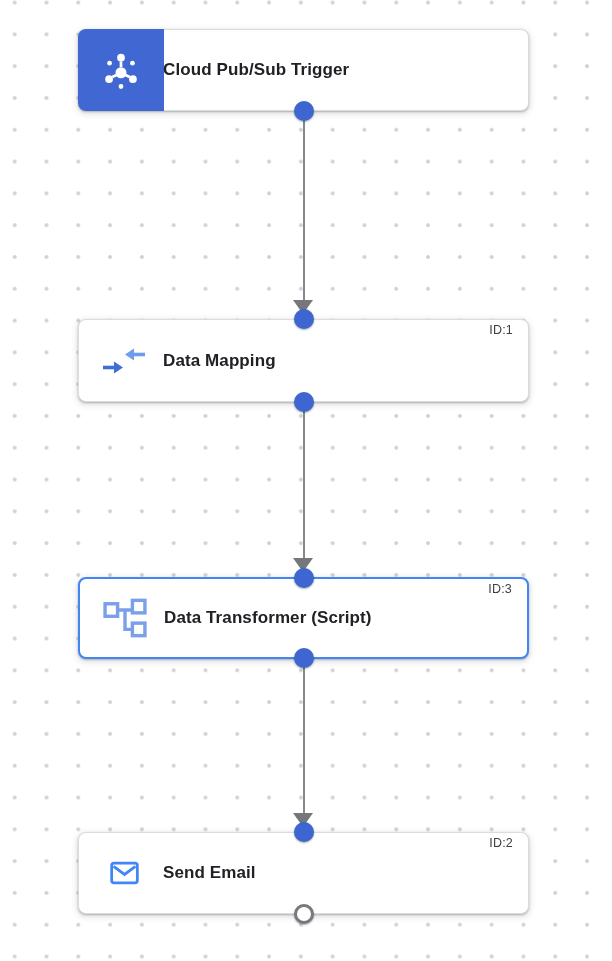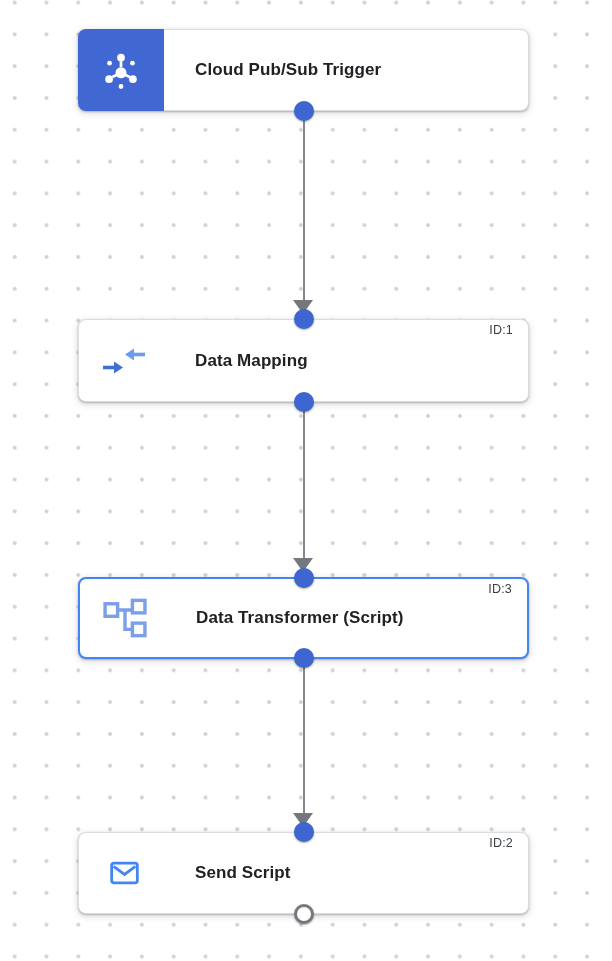--- a/index.html
+++ b/index.html
@@ -24,21 +24,21 @@
   .node{
     position:absolute;left:78px;width:451px;height:82px;box-sizing:border-box;
     background:#fff;border:1px solid #dadce0;border-radius:8px;
     box-shadow:0 1px 2px rgba(60,64,67,.32),0 2px 6px 1px rgba(60,64,67,.16);
   }
   .node-1{top:29px;}
   .node-2{top:319px;height:83px;}
   .node-3{top:577px;border:2px solid #4285f4;}
   .node-4{top:832px;}
   .node-label{
-    position:absolute;left:116px;top:50%;transform:translateY(-50%);
+    position:absolute;left:84px;top:50%;transform:translateY(-50%);
     font-size:17px;font-weight:700;color:#202124;letter-spacing:.1px;white-space:nowrap;
   }
   .trigger-iconblock{
     position:absolute;left:-1px;top:-1px;bottom:-1px;width:86px;
     background:#4167d2;border-radius:8px 0 0 8px;
     display:flex;align-items:center;justify-content:center;
   }
   .icon-holder{
     position:absolute;left:20px;top:50%;transform:translateY(-50%);
     width:50px;display:flex;align-items:center;justify-content:center;
@@ -129,19 +129,19 @@
     <div class="port port-bottom"></div>
   </div>
 
   <div class="node node-4">
     <div class="icon-holder">
       <svg viewBox="0 0 24 24" width="35" height="35" fill="none" stroke="#4285F4" stroke-width="1.9">
         <rect x="3.2" y="5.2" width="17.6" height="13.6" rx="1.6"></rect>
         <path d="M4.5,7.5 L12,13 L19.5,7.5"></path>
       </svg>
     </div>
-    <span class="node-label">Send Script</span>
+    <span class="node-label">Send Email</span>
     <span class="id-badge">ID:2</span>
     <div class="port port-top"></div>
     <div class="port port-bottom port-open"></div>
   </div>
 
 </div>
 
 </body></html>

